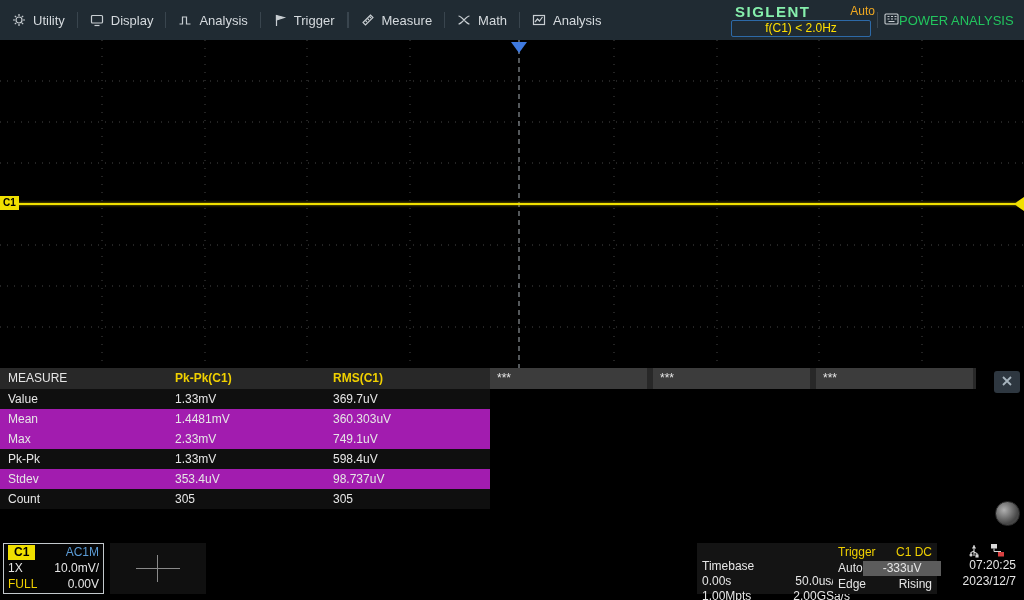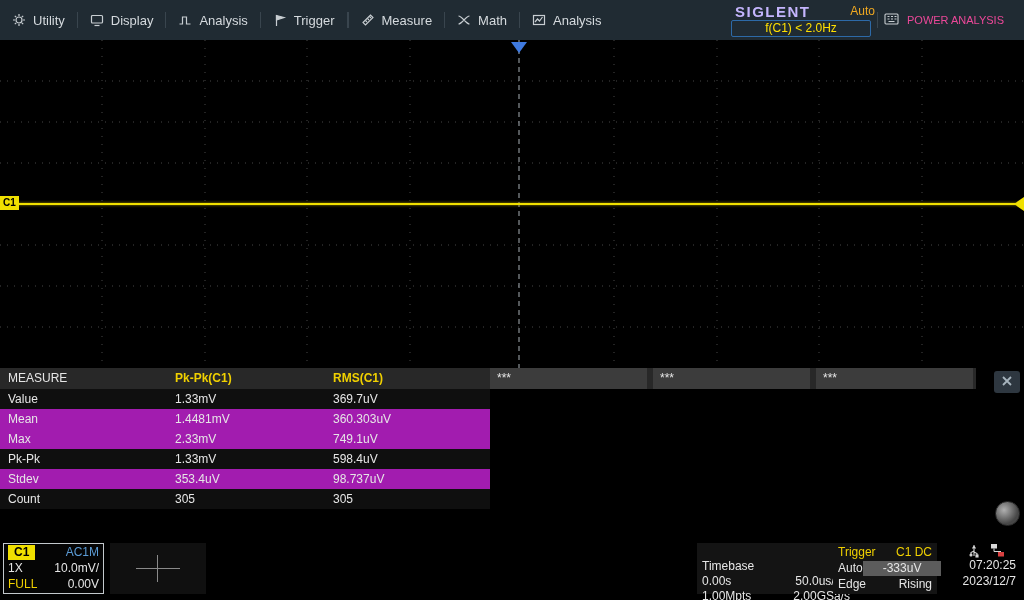--- a/index.html
+++ b/index.html
@@ -6,26 +6,26 @@
   body{width:1024px;height:600px;position:relative;overflow:hidden;
        font-family:"Liberation Sans", sans-serif; -webkit-font-smoothing:antialiased;}
   
   .topbar{position:absolute;left:0;top:0;width:1024px;height:40px;background:#202b33;
           display:flex;align-items:stretch;color:#d5dade;font-size:13px;}
   .mi{display:flex;align-items:center;gap:7px;padding:0 12px;cursor:pointer;white-space:nowrap;}
   .mi svg{display:block;}
   .msep{align-self:center;width:1px;height:16px;background:#39454e;}
   .brand{position:absolute;left:729px;top:0;width:148px;height:40px;}
   .brand-name{position:absolute;left:6px;top:3px;font-size:15px;font-weight:bold;
-              letter-spacing:1.5px;color:#c4b5fd;}
+              letter-spacing:1.5px;color:#86efac;}
   .acq-status{position:absolute;right:2px;top:4px;color:#f0a820;font-size:12px;}
   .freq-box{position:absolute;left:2px;top:20px;width:138px;height:15px;border:1px solid #2d6aa8;
             color:#ffe000;font-size:12px;text-align:center;line-height:15px;border-radius:2px;}
-  .pa{position:absolute;left:884px;top:0;height:40px;display:flex;align-items:center;gap:8px;
-      color:#ec4899;font-size:11px;cursor:pointer;}
+  .pa{position:absolute;left:884px;top:0;height:40px;display:flex;align-items:center;
+      color:#22c55e;font-size:13px;cursor:pointer;}
   .pa-sep{position:absolute;left:877px;top:12px;width:1px;height:16px;background:#39454e;}
   
   .wave{position:absolute;left:0;top:40px;width:1024px;height:328px;background:#000;}
   .trace{position:absolute;left:0;top:163px;width:1024px;height:2px;background:#f0e000;
          box-shadow:0 0 3px #aa9c00;}
   .ch-tag{position:absolute;left:0;top:156px;background:#f0e000;color:#000;font-size:10px;
           font-weight:bold;padding:0 3px;height:14px;line-height:14px;}
   .lvl-arrow{position:absolute;right:0;top:157px;width:0;height:0;border-top:7px solid transparent;
              border-bottom:7px solid transparent;border-right:10px solid #f0e000;}
   .trig-pos{position:absolute;left:511px;top:2px;width:0;height:0;border-left:8px solid transparent;

